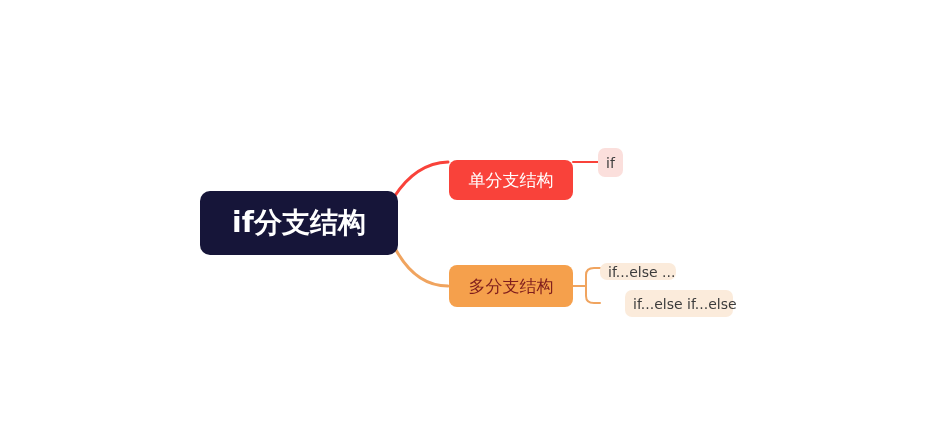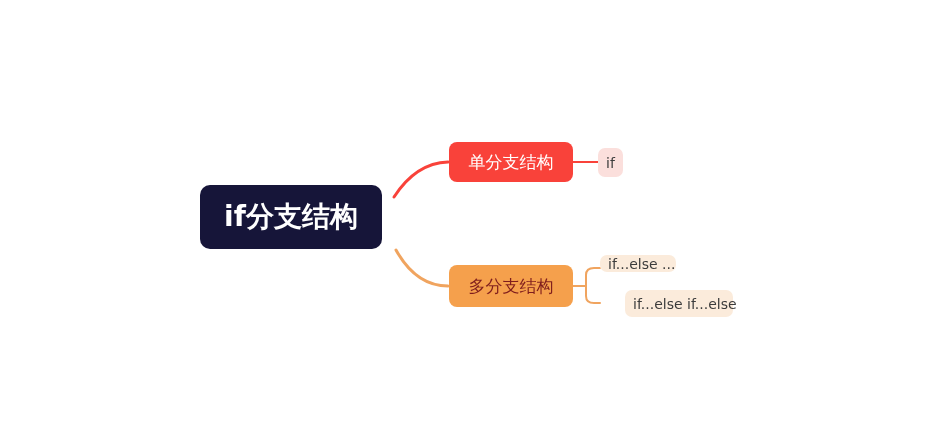--- a/index.html
+++ b/index.html
@@ -24,22 +24,22 @@
   .node {
     position: absolute;
     display: flex;
     align-items: center;
     justify-content: center;
     box-sizing: border-box;
     white-space: nowrap;
     cursor: default;
   }
   .node-root {
-    left: 200px; top: 185px;
-    width: 182px; height: 64px;
+    left: 200px; top: 191px;
+    width: 198px; height: 64px;
     background: #161539;
     color: #ffffff;
     border-radius: 10px;
     font-size: 28px;
     font-weight: bold;
     text-align: right;
   }
   .node-branch {
     width: 124px; height: 40px;
     border-radius: 8px;
@@ -64,21 +64,21 @@
     color: #3c3c3c;
   }
   .node-leaf-if {
     left: 598px; top: 148px;
     width: 25px; height: 29px;
     background: #fbdfdc;
     justify-content: center;
     padding: 12px;
   }
   .node-leaf-ifelse {
-    left: 600px; top: 255px;
+    left: 600px; top: 263px;
     width: 76px; height: 17px;
     background: #fbebdb;
   }
   .node-leaf-ifelseif {
     left: 625px; top: 290px;
     width: 108px; height: 27px;
     background: #fbebdb;
   }
 </style>
 </head>
@@ -94,21 +94,21 @@
 
     <path d="M 573 162 H 598" stroke="#f9423a" stroke-width="2" stroke-linecap="round" fill="none"></path>
 
     <path d="M 573 286 H 586 M 600 268 H 594 Q 586 268 586 275 V 296 Q 586 303 594 303 H 600" stroke="#f0a45f" stroke-width="2" stroke-linecap="round" fill="none"></path>
   </svg>
 
   <div class="node node-root" style="background-color: rgb(22, 21, 57); color: rgb(255, 255, 255);">
     <span>if分支结构</span>
   </div>
 
-  <div class="node node-branch node-branch-single" style="background-color: rgb(249, 66, 58); color: rgb(255, 255, 255);">
+  <div class="node node-branch node-branch-single" style="background-color: rgb(249, 66, 58); color: rgb(255, 255, 255); margin-top: 18px;">
     <span>单分支结构</span>
   </div>
 
   <div class="node node-leaf node-leaf-if" style="background-color: rgb(251, 223, 220); color: rgb(60, 60, 60);">
     <span>if</span>
   </div>
 
   <div class="node node-branch node-branch-multi" style="background-color: rgb(245, 160, 76); color: #7f1d1d;">
     <span>多分支结构</span>
   </div>

